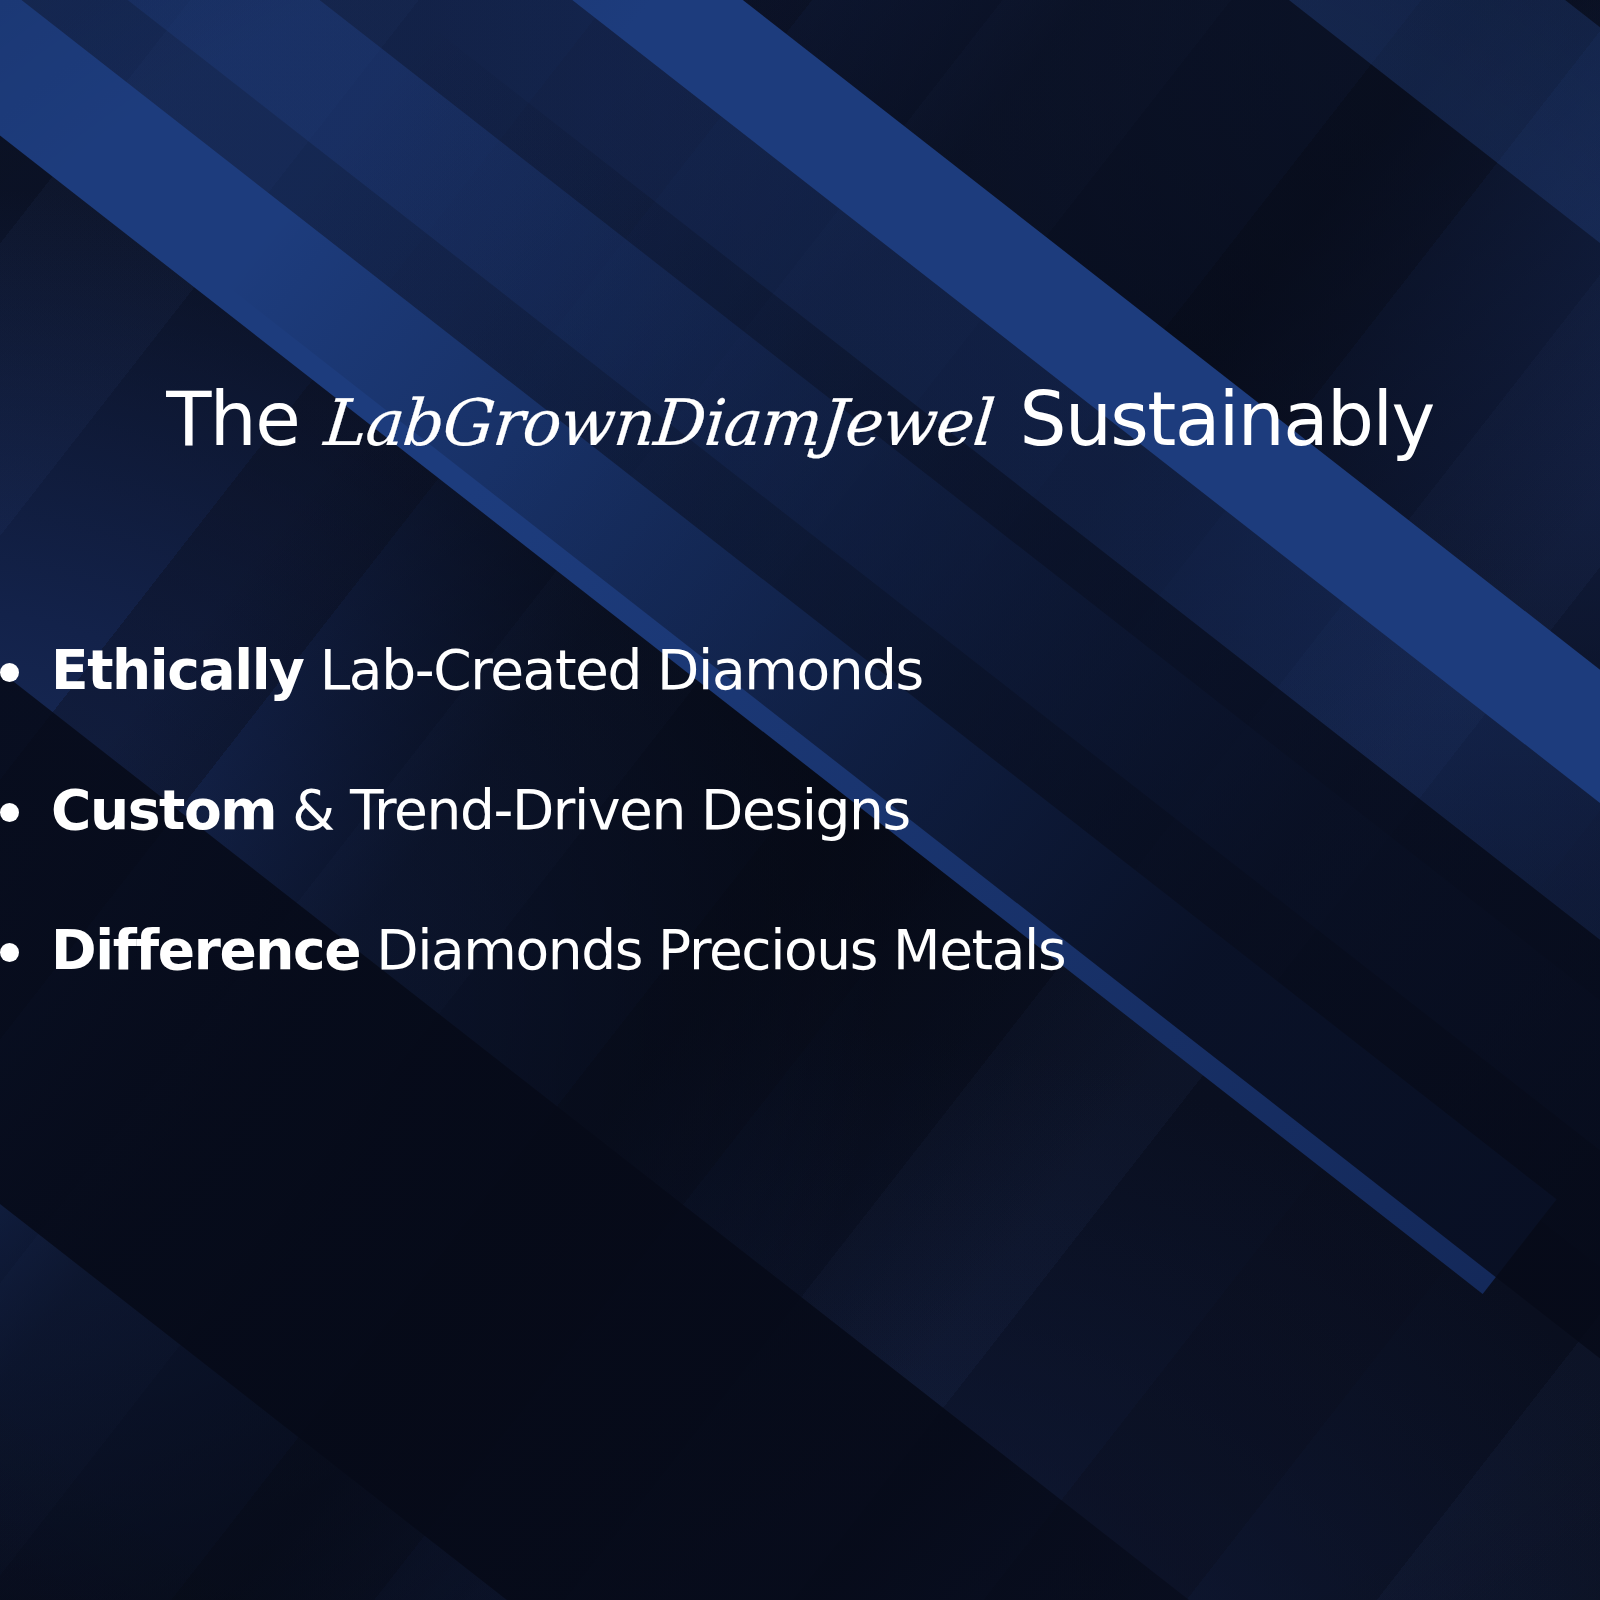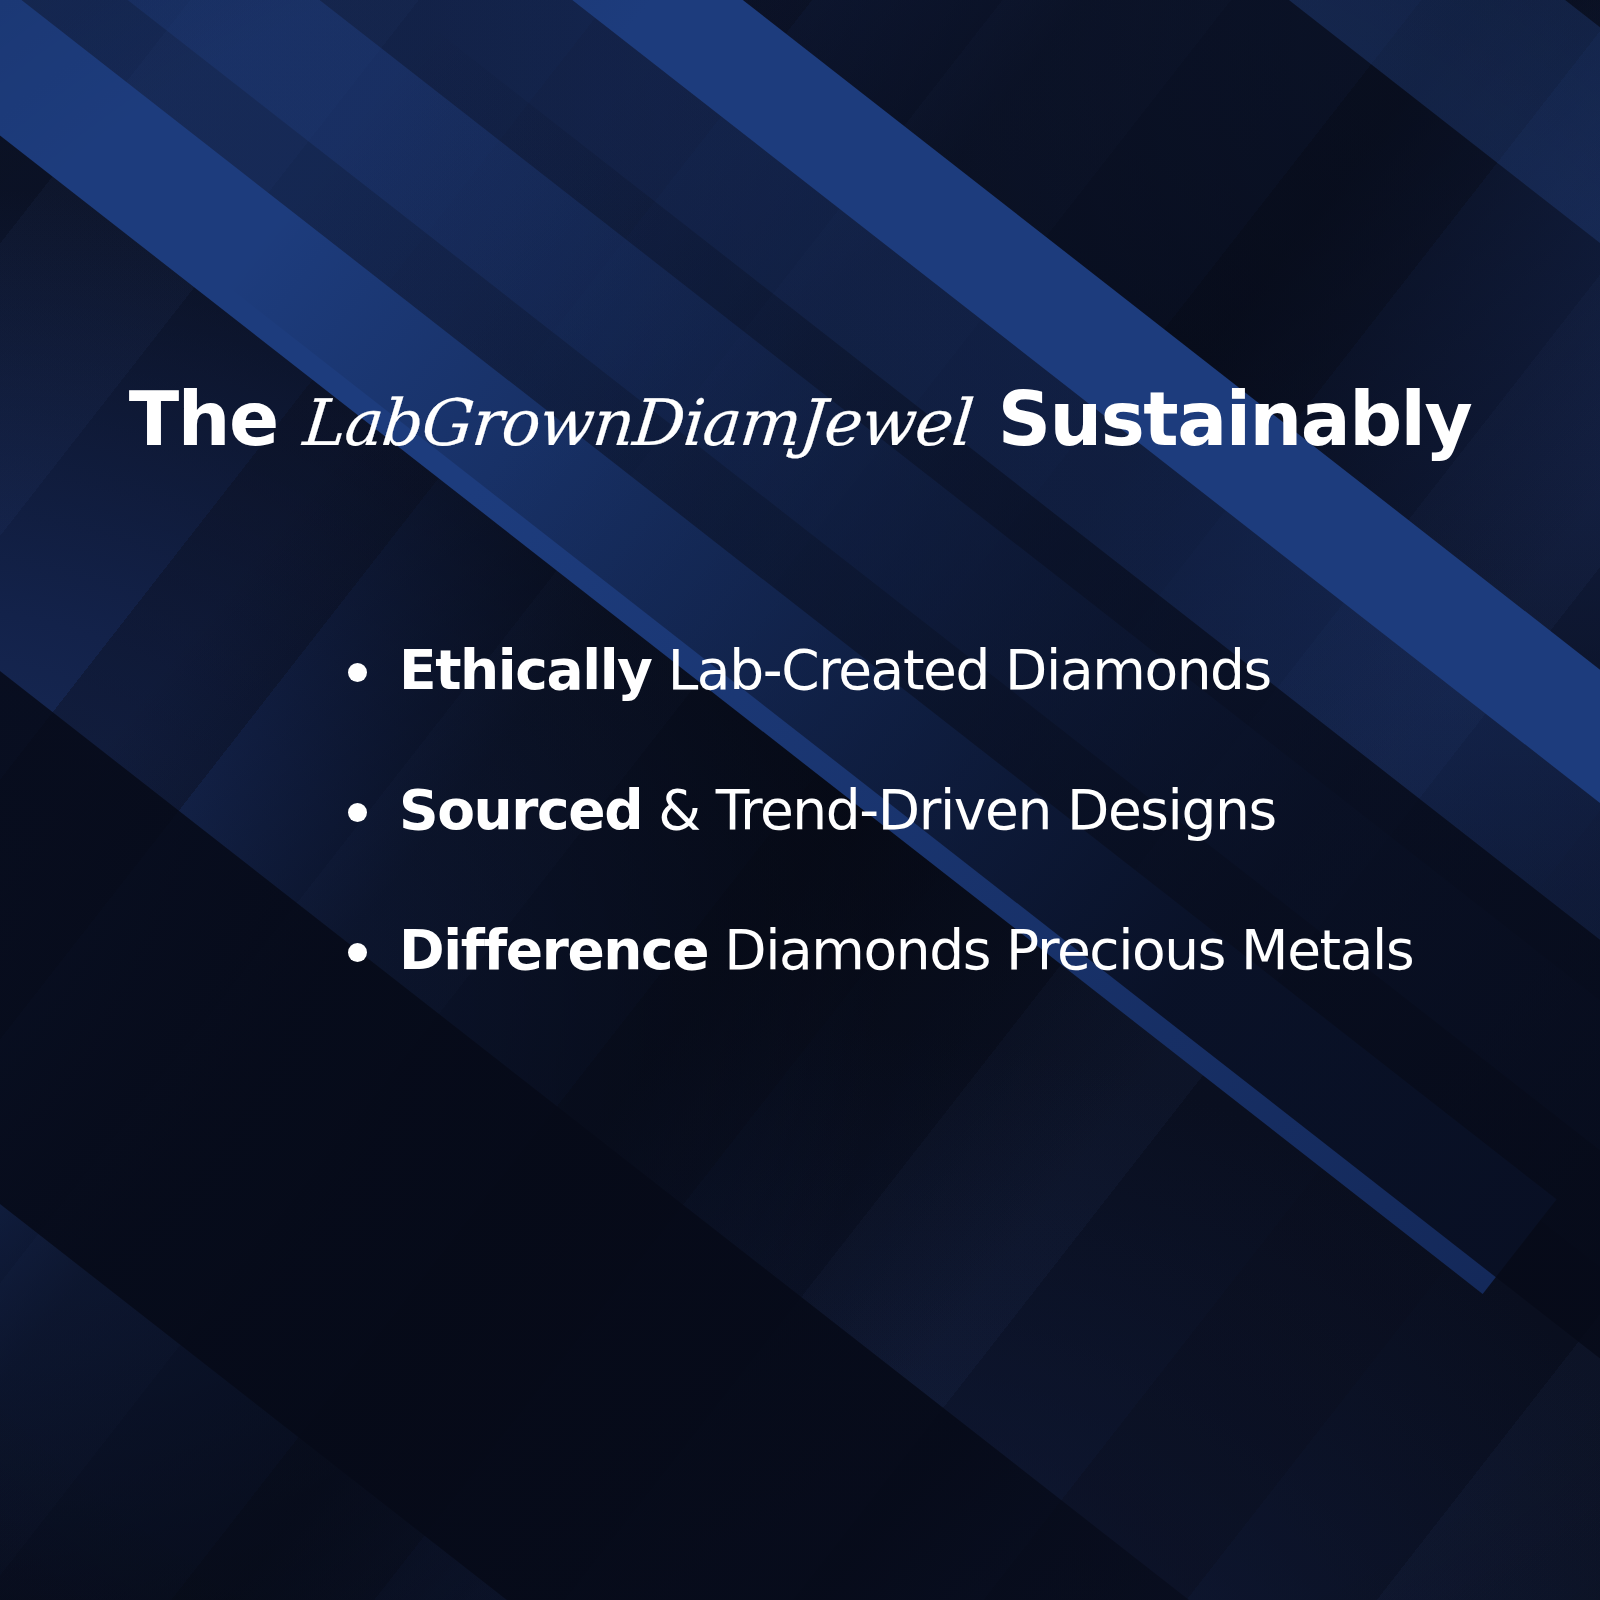--- a/index.html
+++ b/index.html
@@ -150,21 +150,21 @@
     top: 382px;
     text-align: center;
     white-space: nowrap;
     color: #ffffff;
     line-height: 1;
   }
 
   .headline .word-the,
   .headline .word-difference {
     font-family: "DejaVu Sans", sans-serif;
-    font-weight: 700;
+    font-weight: 400;
     font-size: 74px;
     letter-spacing: -1.5px;
     vertical-align: middle;
   }
 
   .headline .word-brand {
     font-family: "DejaVu Serif", serif;
     font-style: italic;
     font-weight: 400;
     font-size: 64px;
@@ -184,21 +184,20 @@
     left: 0;
     right: 0;
     top: 600px;
   }
 
   .bullet-row {
     display: flex;
     align-items: center;
     justify-content: flex-start;
     height: 140px;
-    padding-left: 348px;
     box-sizing: border-box;
   }
 
   .bullet-dot {
     width: 19px;
     height: 19px;
     border-radius: 50%;
     background: #ffffff;
     flex: 0 0 auto;
     margin-right: 32px;
@@ -251,21 +250,21 @@
     <div class="bullets">
 
       <div class="bullet-row">
         <span class="bullet-dot"></span>
         <span class="bullet-text"><span class="lead">Ethically</span><span class="rest"> Lab-Created Diamonds</span></span>
       </div>
 
 
       <div class="bullet-row">
         <span class="bullet-dot"></span>
-        <span class="bullet-text"><span class="lead">Sourced</span><span class="rest"> &amp; Trend-Driven Designs</span></span>
+        <span class="bullet-text"><span class="lead">Custom</span><span class="rest"> &amp; Trend-Driven Designs</span></span>
       </div>
 
       <div class="bullet-row">
         <span class="bullet-dot"></span>
         <span class="bullet-text"><span class="lead">Difference</span><span class="rest"> Diamonds Precious Metals</span></span>
       </div>
 
     </div>
   </div>
 </div>

